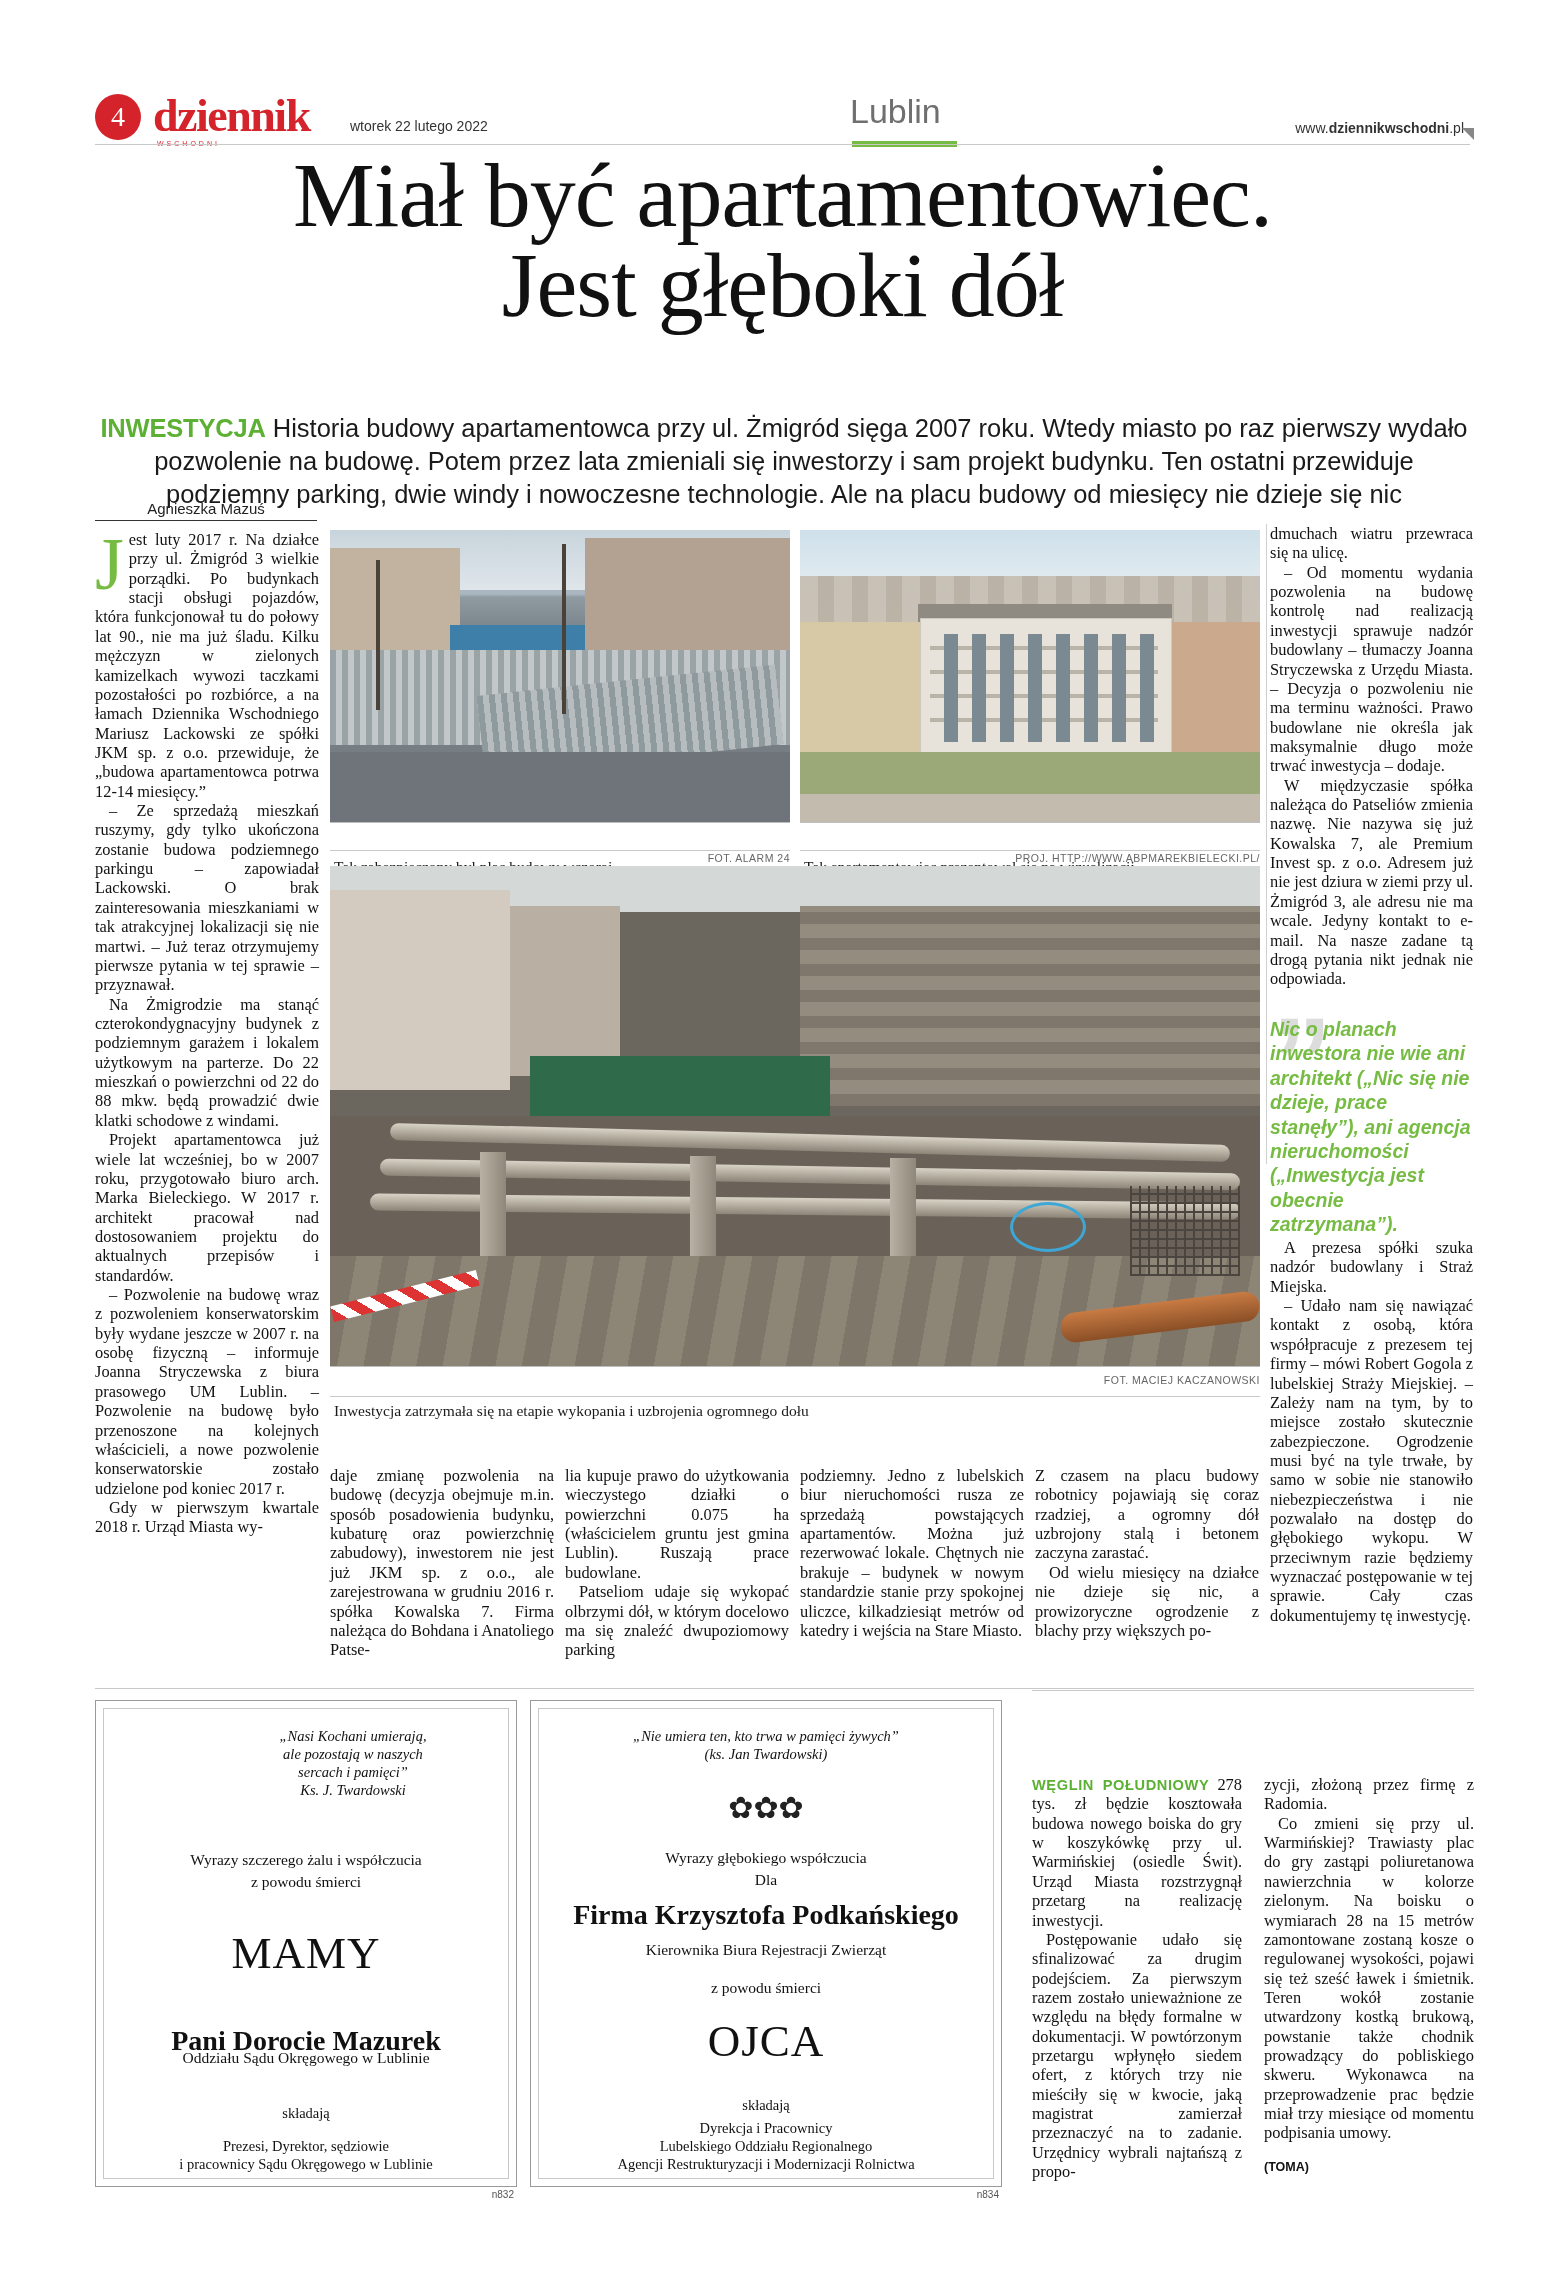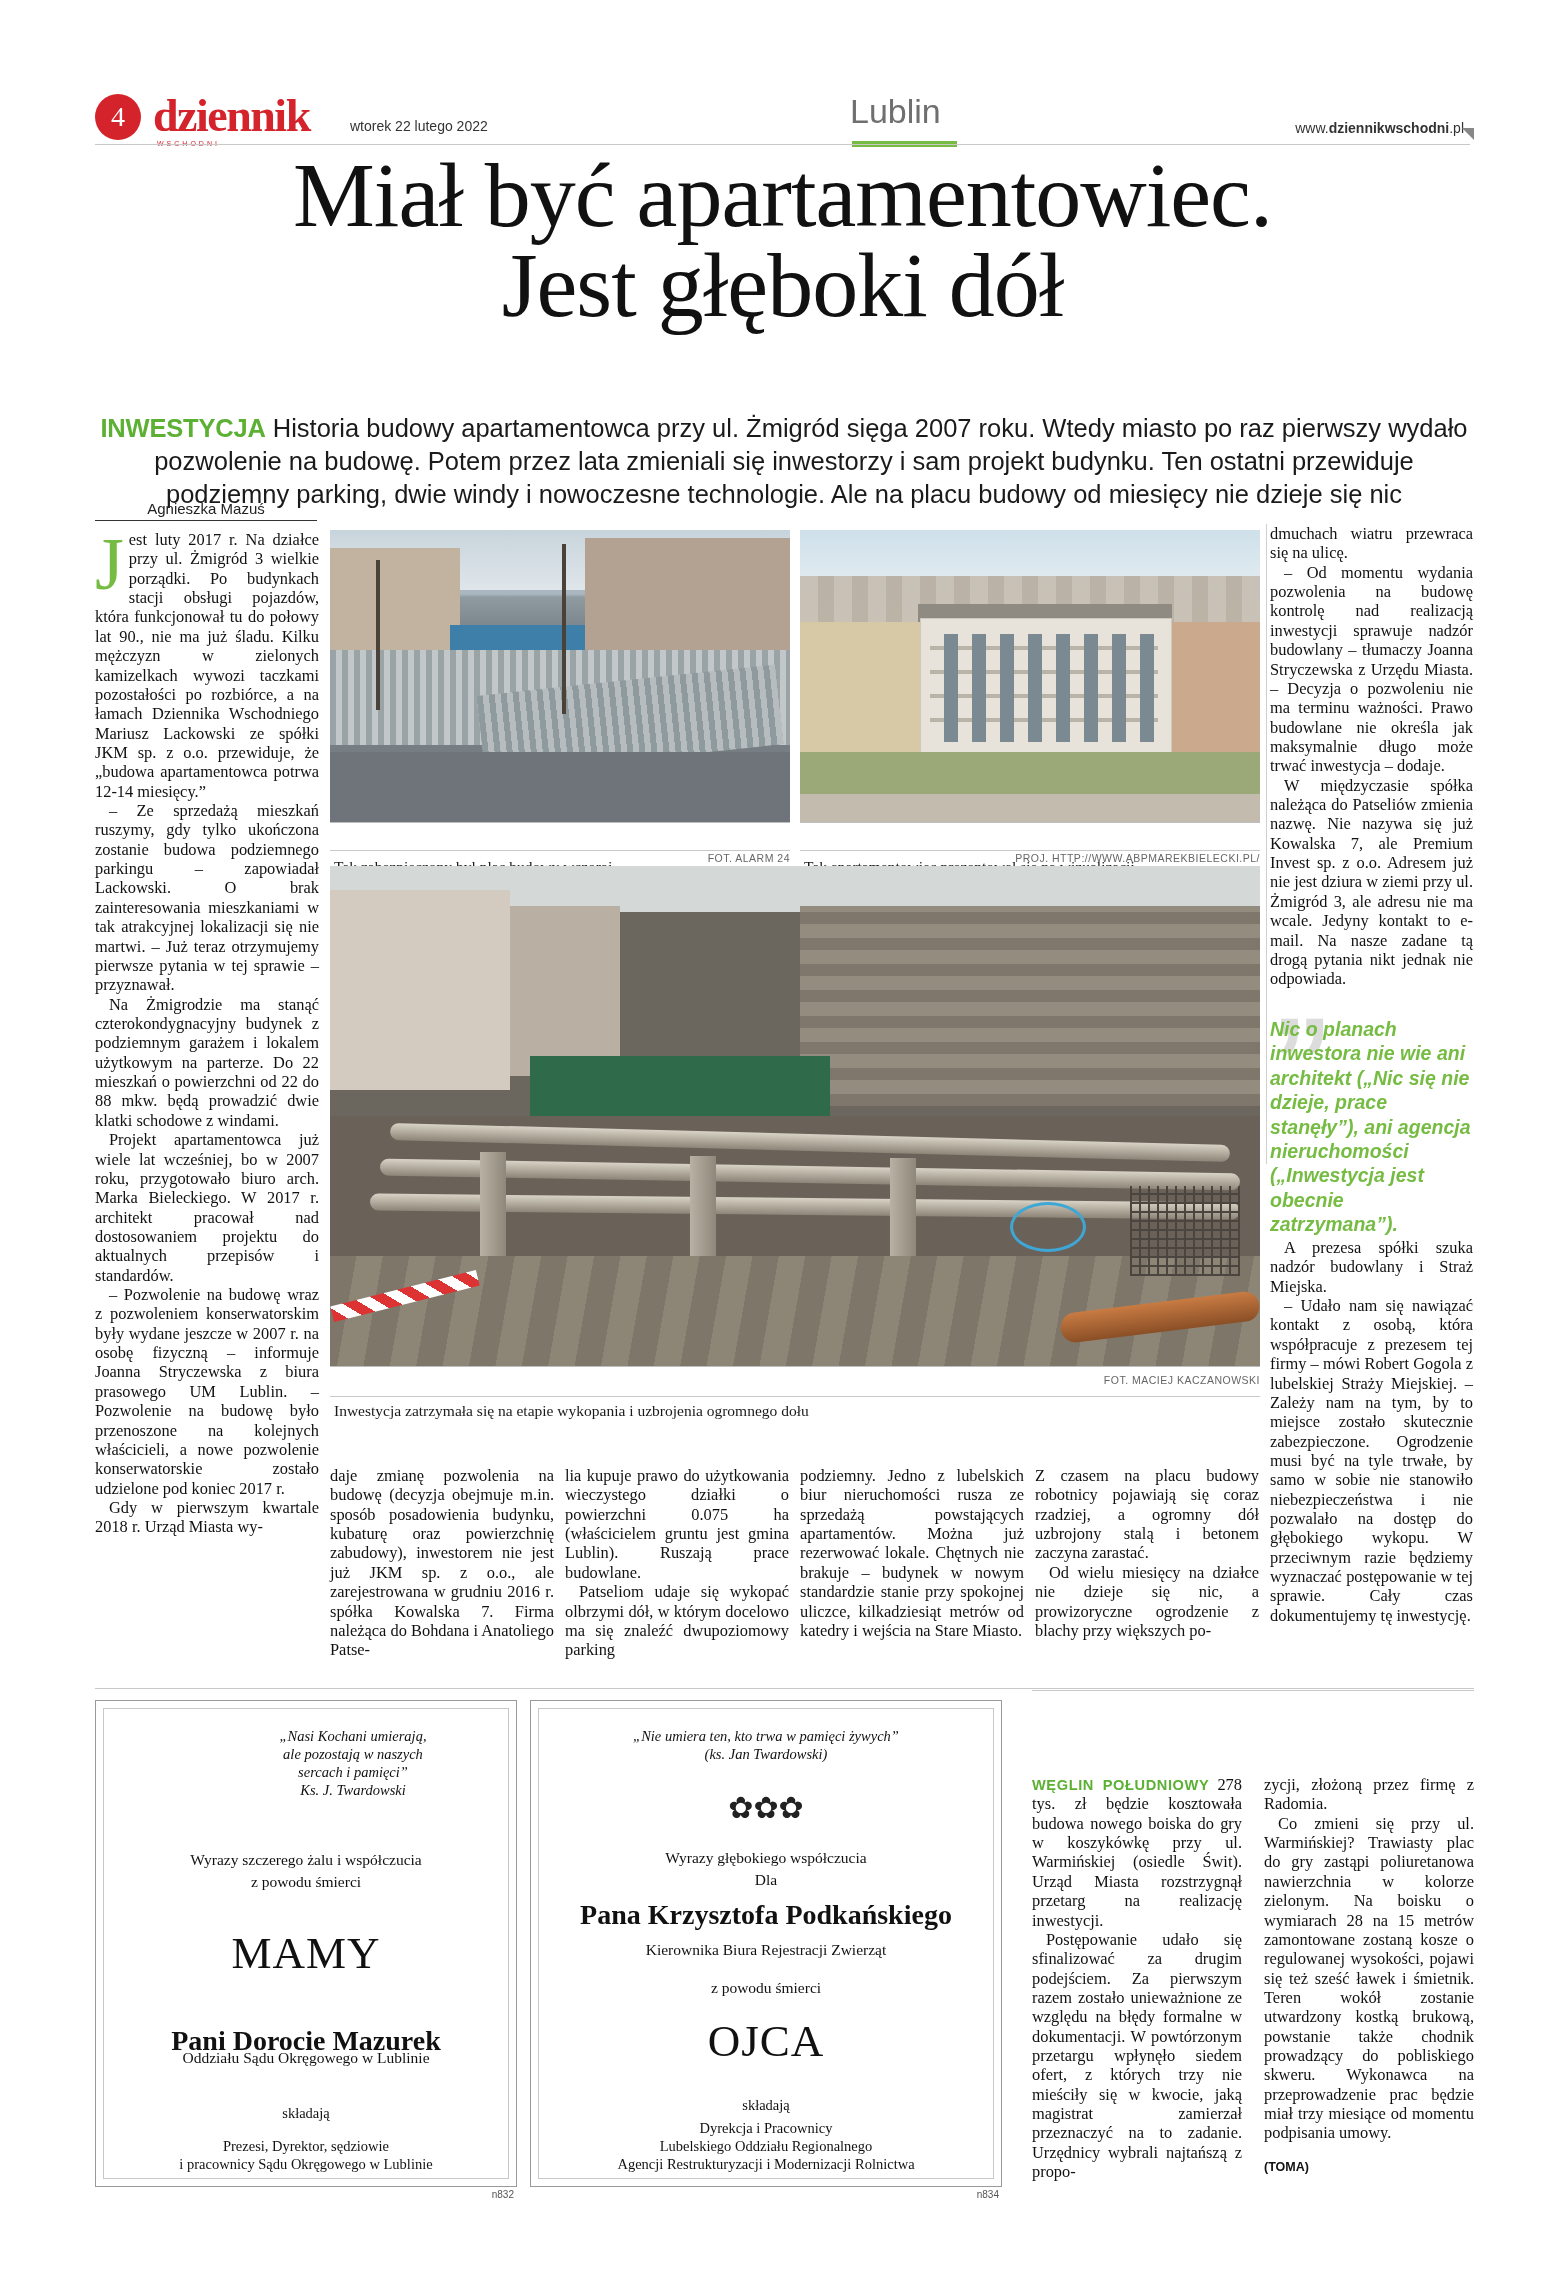--- a/index.html
+++ b/index.html
@@ -288,21 +288,21 @@
     <div class="nek-id" style="right:2px;bottom:-14px;">n832</div>
   </div>
 
   <div class="nekro" id="nek2">
     <div class="inner"></div>
     <div class="nek-txt quo" style="top:26px;white-space:pre-line;">„Nie umiera ten, kto trwa w pamięci żywych”
 (ks. Jan Twardowski)</div>
     <div class="leaf" style="top:92px;">✿✿✿</div>
     <div class="nek-txt sml" style="top:148px;">Wyrazy głębokiego współczucia</div>
     <div class="nek-txt sml" style="top:170px;">Dla</div>
-    <div class="nek-txt med" style="top:198px;">Pana Krzysztofa Podkańskiego</div>
+    <div class="nek-txt med" style="top:198px;">Firma Krzysztofa Podkańskiego</div>
     <div class="nek-txt sml" style="top:240px;">Kierownika Biura Rejestracji Zwierząt</div>
     <div class="nek-txt sml" style="top:278px;">z powodu śmierci</div>
     <div class="nek-txt big" style="top:314px;">OJCA</div>
     <div class="nek-txt sml2" style="top:396px;">składają</div>
     <div class="nek-txt sml2" style="top:418px;white-space:pre-line;line-height:1.25;">Dyrekcja i Pracownicy
 Lubelskiego Oddziału Regionalnego
 Agencji Restrukturyzacji i Modernizacji Rolnictwa</div>
     <div class="nek-id" style="right:2px;bottom:-14px;">n834</div>
   </div>
 

